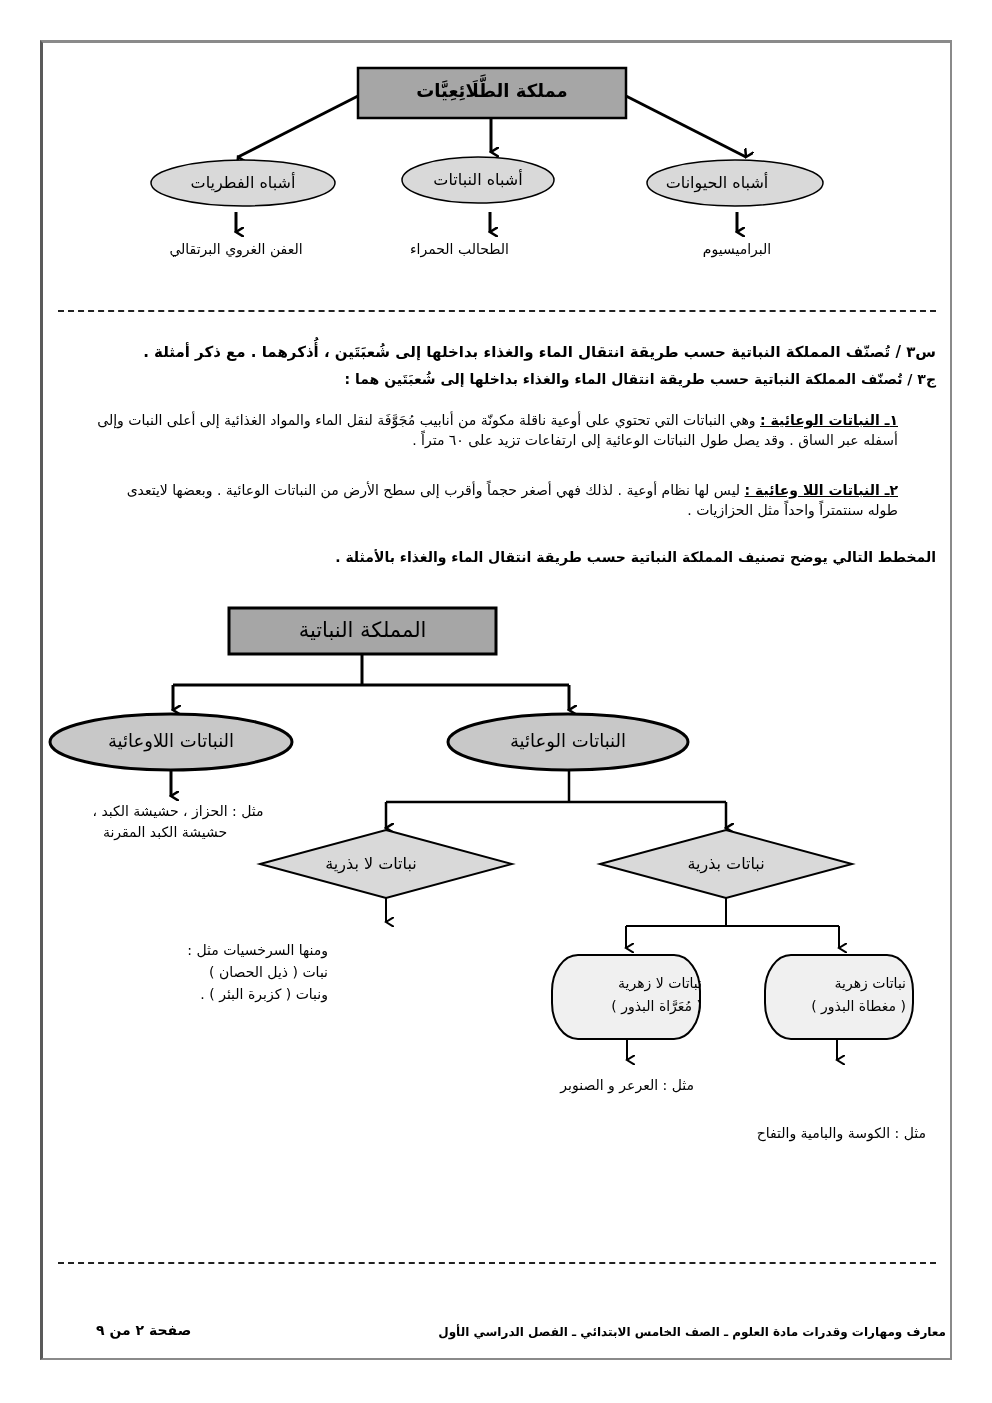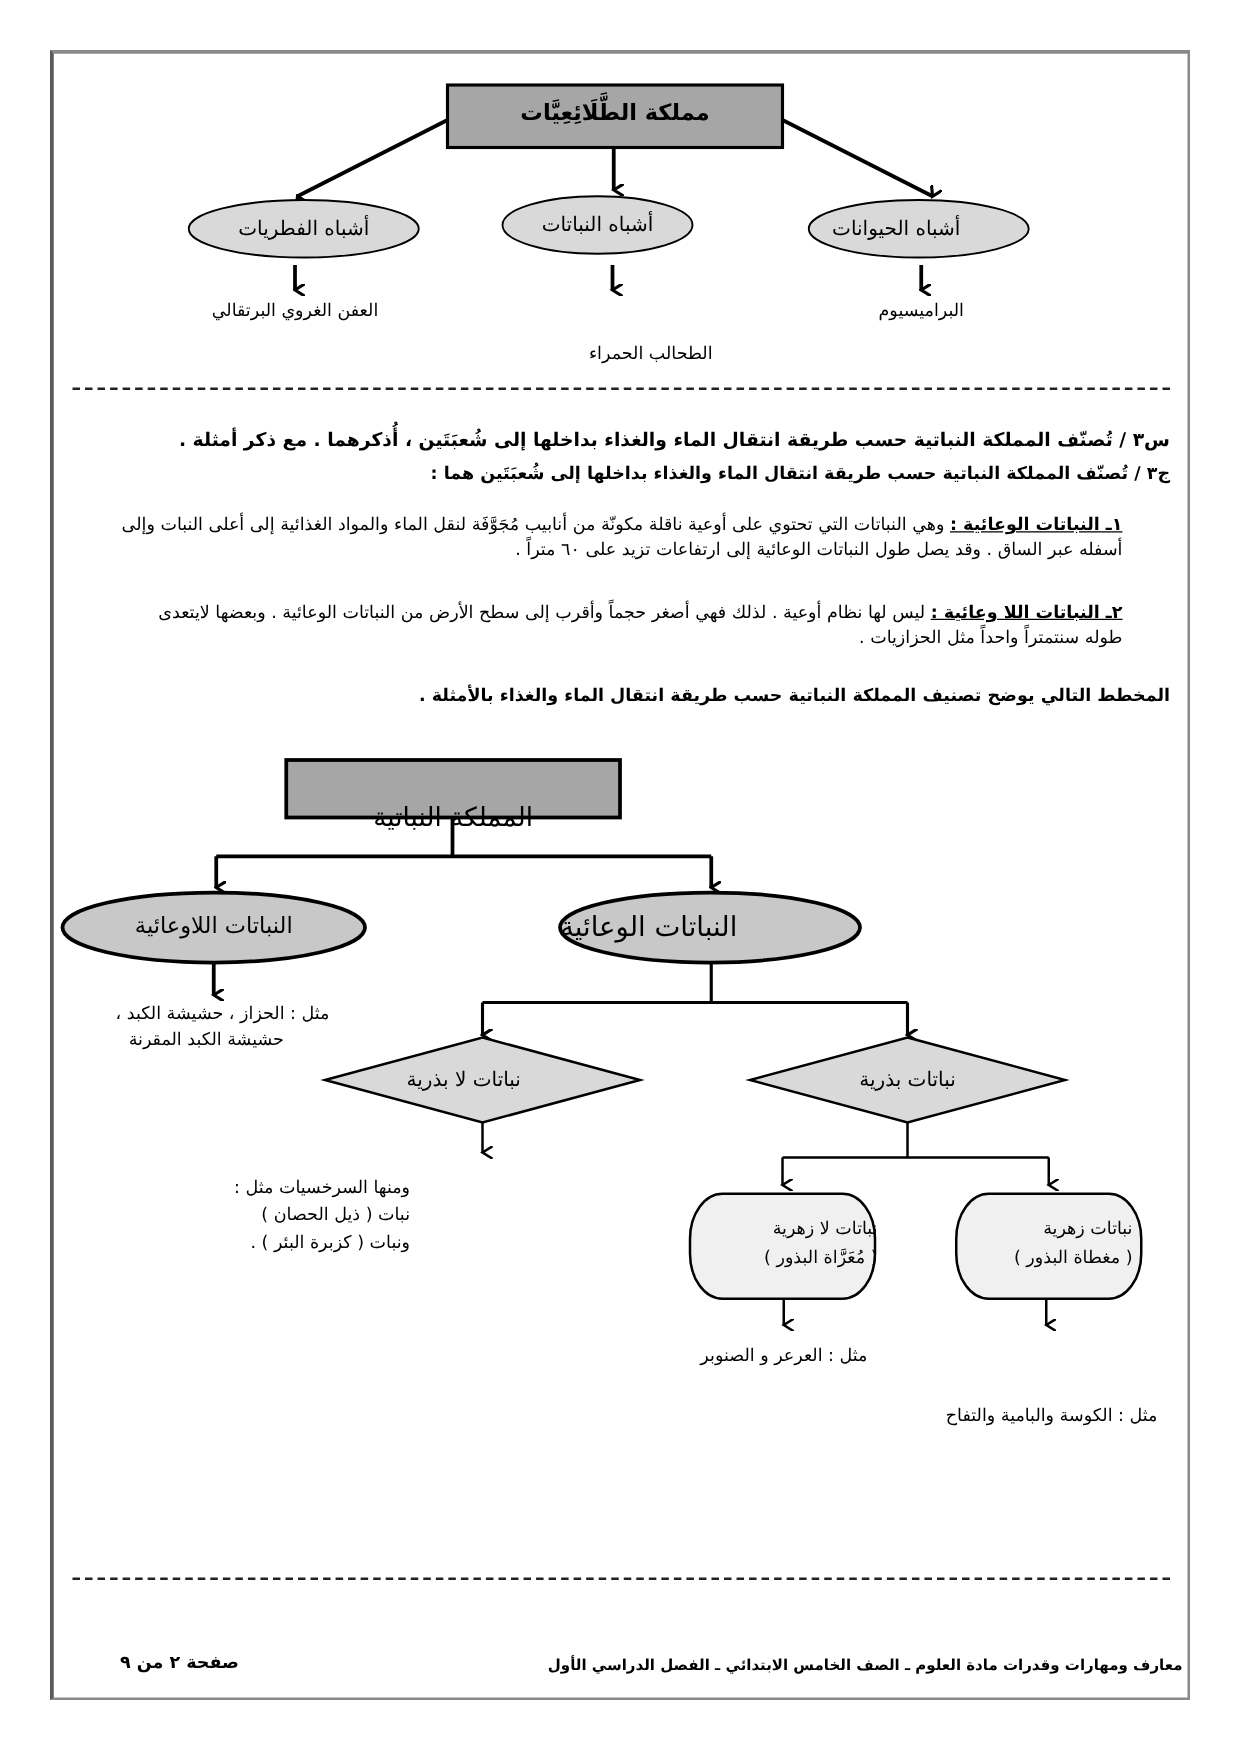--- a/index.html
+++ b/index.html
@@ -71,40 +71,40 @@
   <rect x="765" y="955" width="148" height="84" rx="26" ry="36" fill="#f0f0f0" stroke="#000" stroke-width="2"></rect>
   <line x1="627" y1="1039" x2="627" y2="1060" stroke="#000" stroke-width="2" marker-end="url(#arrs)"></line>
   <line x1="837" y1="1039" x2="837" y2="1060" stroke="#000" stroke-width="2" marker-end="url(#arrs)"></line>
 </svg>
 
 <div class="abs node-text" style="left:358px; top:80px; width:268px; text-align:center; font-weight:bold; font-size:18px;">مملكة الطَّلَائِعِيَّات</div>
 <div class="abs node-text" style="left:647px; top:173px; width:140px; text-align:center;">أشباه الحيوانات</div>
 <div class="abs node-text" style="left:402px; top:170px; width:152px; text-align:center;">أشباه النباتات</div>
 <div class="abs node-text" style="left:151px; top:173px; width:184px; text-align:center;">أشباه الفطريات</div>
 <div class="abs ex" style="left:657px; top:241px; width:160px; text-align:center;">البراميسيوم</div>
-<div class="abs ex" style="left:410px; top:241px; width:160px; text-align:right;margin-top:34px;">الطحالب الحمراء</div>
+<div class="abs ex" style="left:410px; top:241px; width:160px; text-align:left;">الطحالب الحمراء</div>
 <div class="abs ex" style="left:136px; top:241px; width:200px; text-align:center;">العفن الغروي البرتقالي</div>
 
 <div class="dash" style="top:310px;"></div>
 
 <div class="abs q" style="right:56px; top:343px;">س٣ / تُصنّف المملكة النباتية حسب طريقة انتقال الماء والغذاء بداخلها إلى شُعبَتَين ، أُذكرهما . مع ذكر أمثلة .</div>
 <div class="abs a" style="right:56px; top:371px;">ج٣ / تُصنّف المملكة النباتية حسب  طريقة انتقال الماء والغذاء بداخلها إلى شُعبَتَين هما :</div>
 
 <div class="abs para" style="left:68px; top:410px; width:830px;">
   <u>١ـ النباتات الوعائية :</u><span> وهي النباتات التي تحتوي على أوعية ناقلة مكونّة من أنابيب مُجَوَّفَة لنقل الماء والمواد الغذائية إلى أعلى النبات وإلى أسفله عبر الساق . وقد يصل طول النباتات الوعائية إلى ارتفاعات تزيد على ٦٠ متراً .</span>
 </div>
 <div class="abs para" style="left:98px; top:480px; width:800px;">
   <u>٢ـ النباتات اللا وعائية :</u><span> ليس لها نظام أوعية . لذلك فهي أصغر حجماً وأقرب إلى سطح الأرض من النباتات الوعائية . وبعضها لايتعدى طوله سنتمتراً واحداً مثل الحزازيات .</span>
 </div>
 
 <div class="abs a" style="right:56px; top:549px;">المخطط التالي يوضح تصنيف المملكة النباتية حسب  طريقة انتقال الماء والغذاء بالأمثلة .</div>
 
-<div class="abs" style="left:229px; top:618px; width:267px; text-align:center; font-size:21px;margin-top:24px;">المملكة النباتية</div>
+<div class="abs" style="left:229px; top:618px; width:267px; text-align:center; font-size:21px;">المملكة النباتية</div>
 <div class="abs" style="left:50px; top:730px; width:242px; text-align:center; font-size:18px;">النباتات اللاوعائية</div>
-<div class="abs" style="left:448px; top:730px; width:240px; text-align:left; font-size:22px;">النباتات الوعائية</div>
+<div class="abs" style="left:448px; top:730px; width:240px; text-align:center; font-size:18px;">النباتات الوعائية</div>
 <div class="abs ex" style="left:73px; top:803px; width:210px; text-align:center;">مثل : الحزاز ، حشيشة الكبد ،</div>
 <div class="abs ex" style="left:60px; top:824px; width:210px; text-align:center;">حشيشة الكبد المقرنة</div>
 <div class="abs node-text" style="left:245px; top:854px; width:252px; text-align:center;">نباتات لا بذرية</div>
 <div class="abs node-text" style="left:600px; top:854px; width:252px; text-align:center;">نباتات بذرية</div>
 <div class="abs ex" style="right:664px; top:942px;">ومنها السرخسيات مثل :</div>
 <div class="abs ex" style="right:664px; top:964px;">نبات ( ذيل الحصان )</div>
 <div class="abs ex" style="right:664px; top:986px;">ونبات ( كزبرة البئر ) .</div>
 <div class="abs ex" style="right:290px; top:975px;">نباتات لا زهرية</div>
 <div class="abs ex" style="right:290px; top:998px;">( مُعَرَّاة البذور )</div>
 <div class="abs ex" style="right:86px; top:975px;">نباتات زهرية</div>

